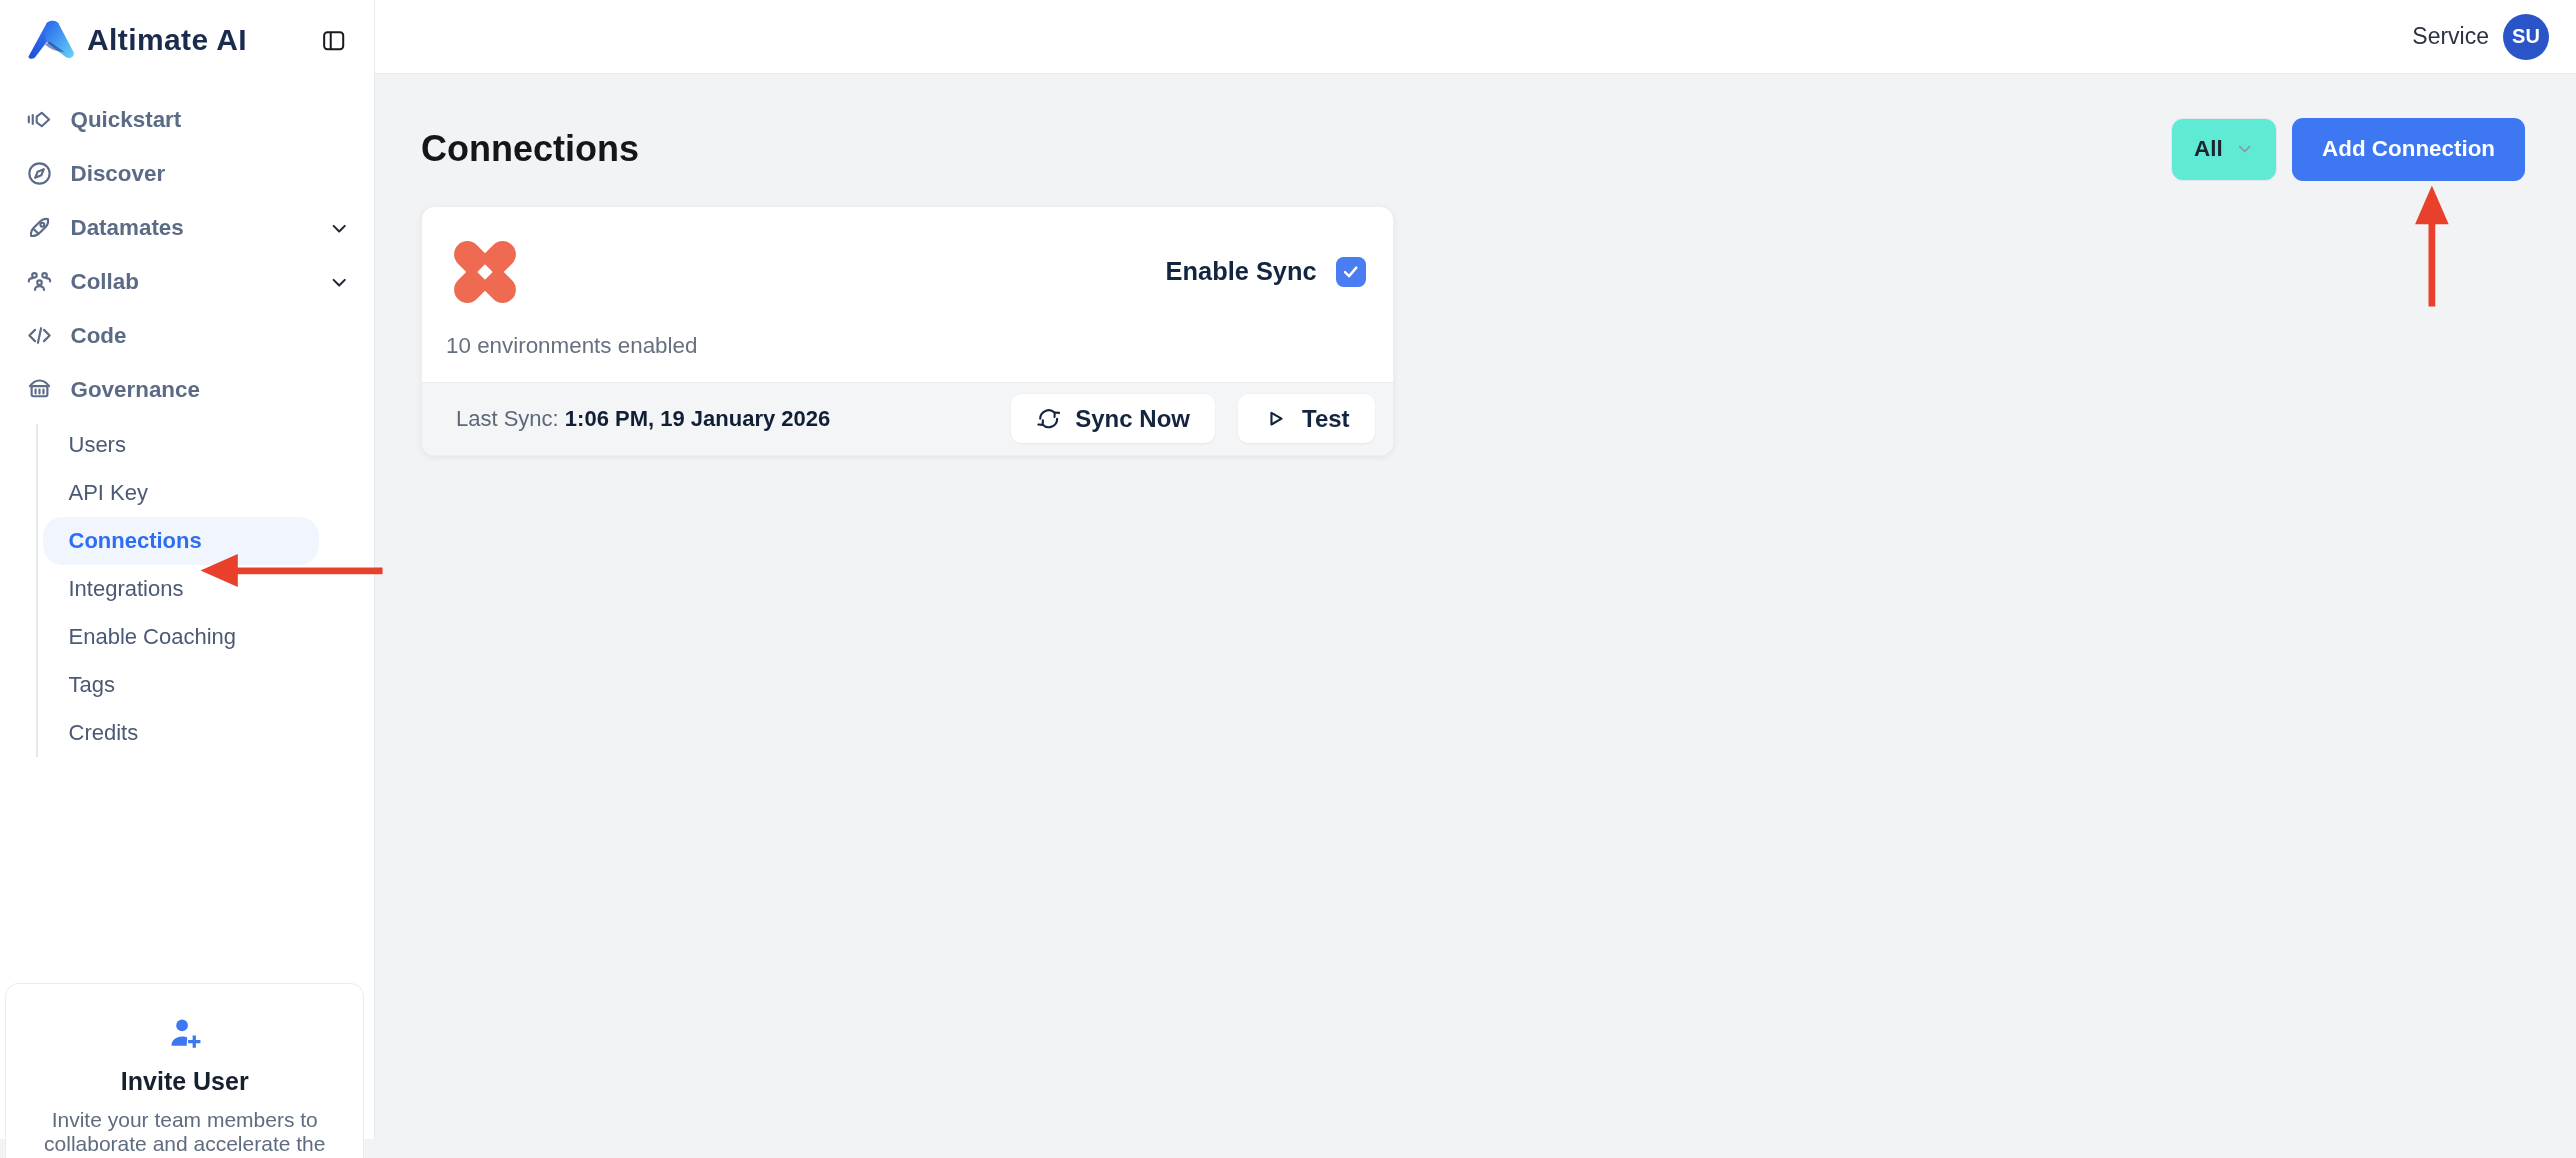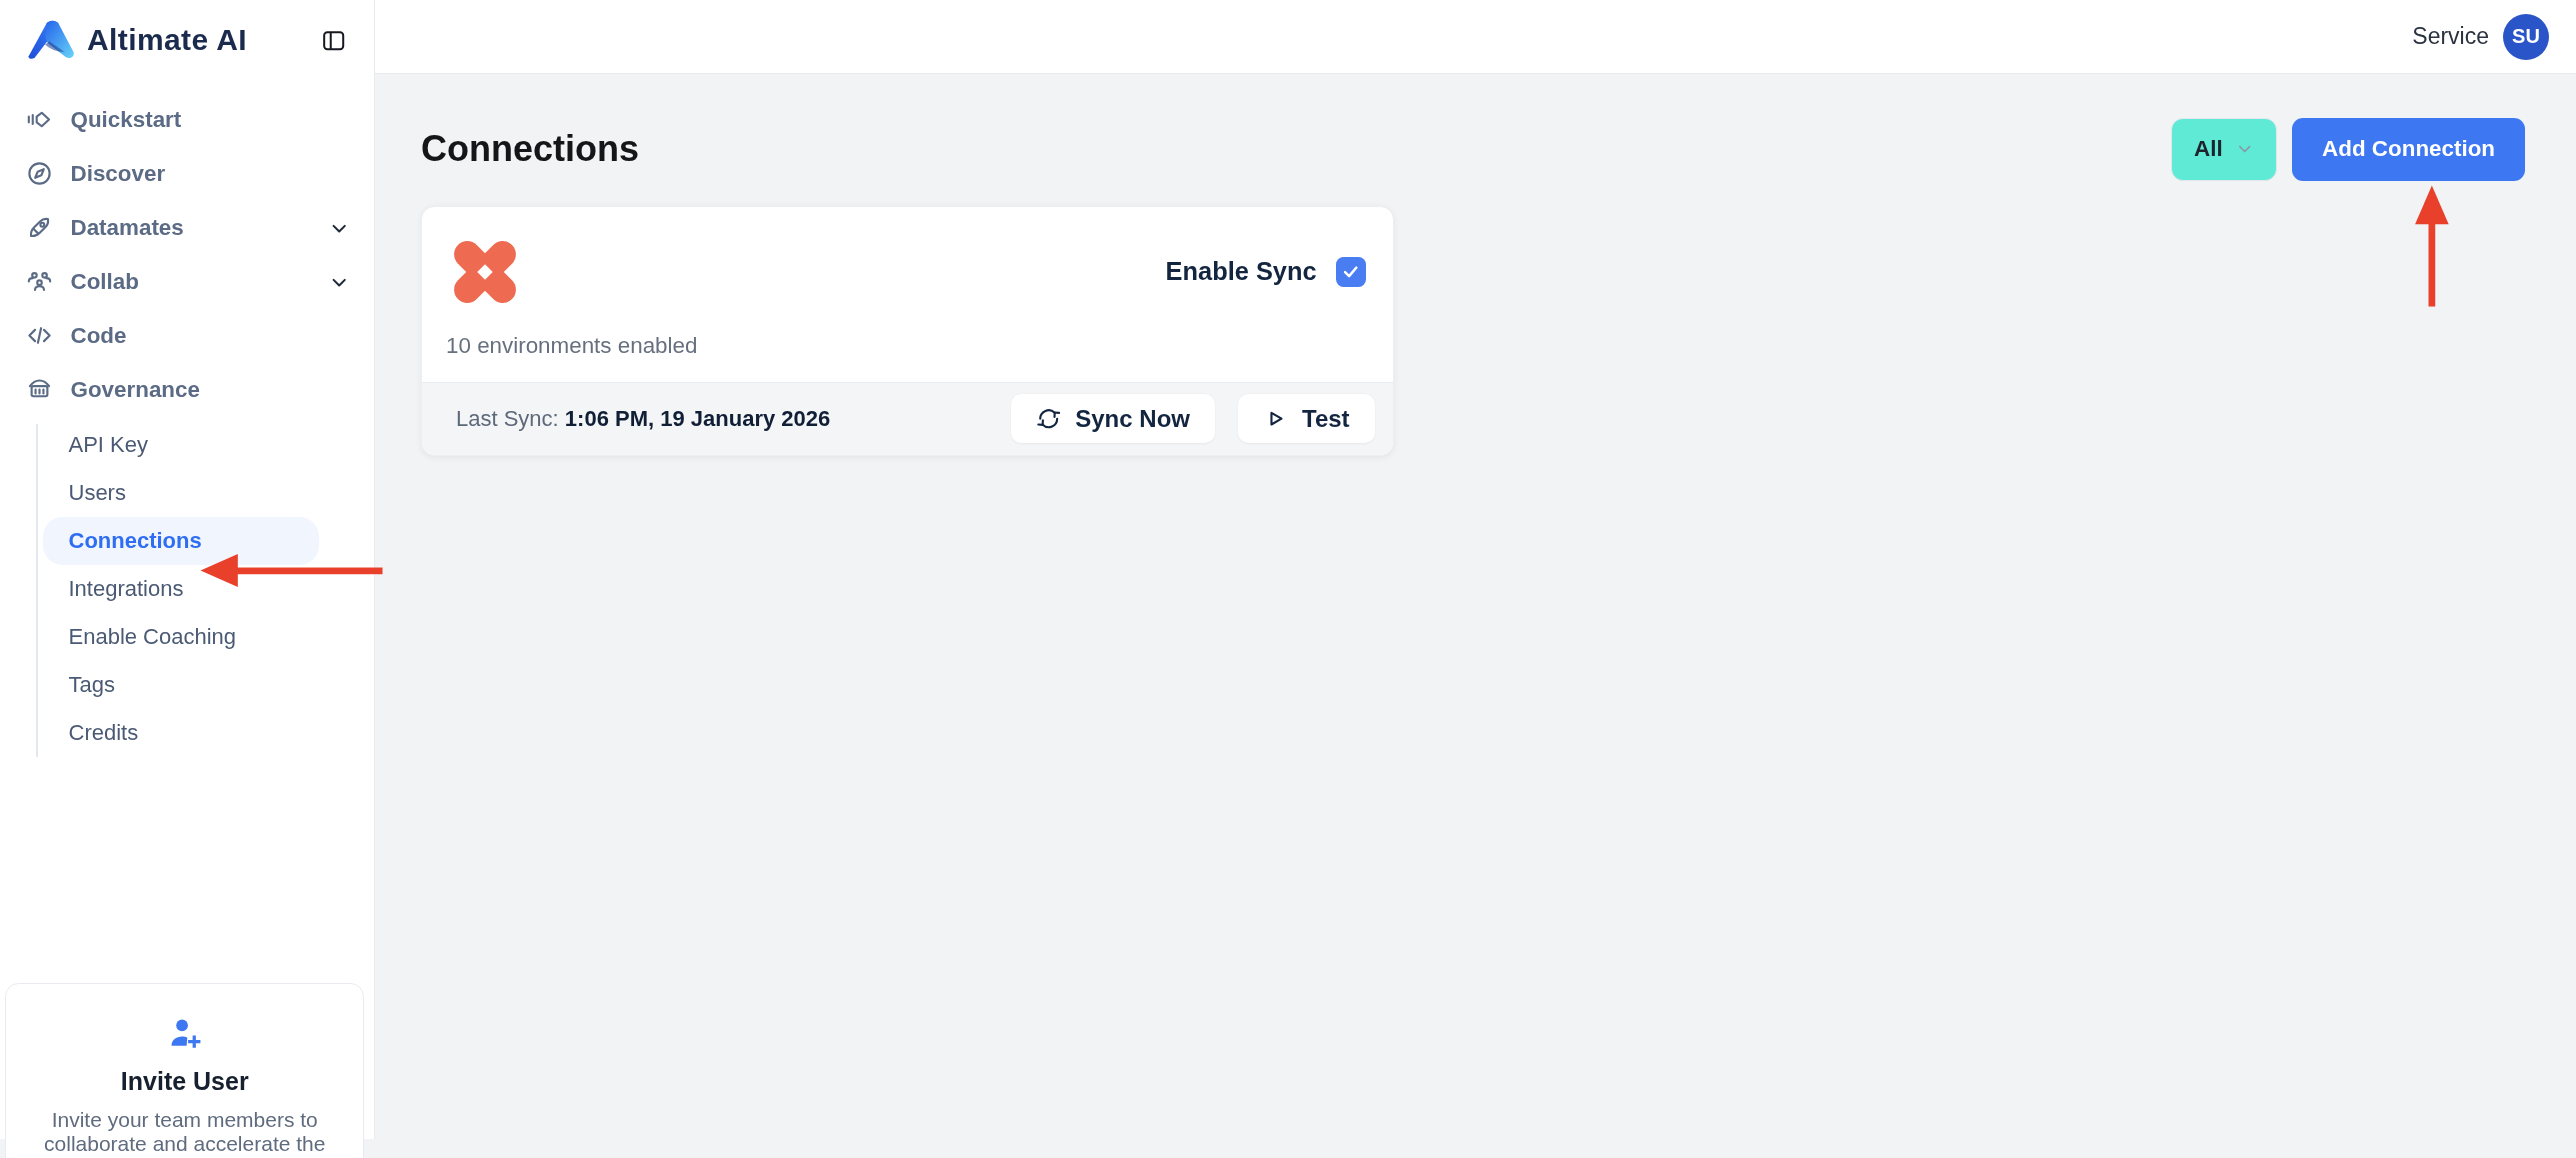--- a/index.html
+++ b/index.html
@@ -227,24 +227,24 @@
               <line x1="15.5" y1="12" x2="15.5" y2="15.5"></line>
           </svg>
         </span>
         <span>Governance</span>
       </div>
 
 
       <div class="submenu">
         <div class="indent-line"></div>
         <div class="sub-item">
+            <span>Users</span>
+          </div>
+        <div class="sub-item">
             <span>API Key</span>
-          </div>
-        <div class="sub-item">
-            <span>Users</span>
           </div>
         <div class="sub-item active">
             <span>Connections</span>
           </div>
         <div class="sub-item">
             <span>Integrations</span>
           </div>
         <div class="sub-item">
             <span>Enable Coaching</span>
           </div>

